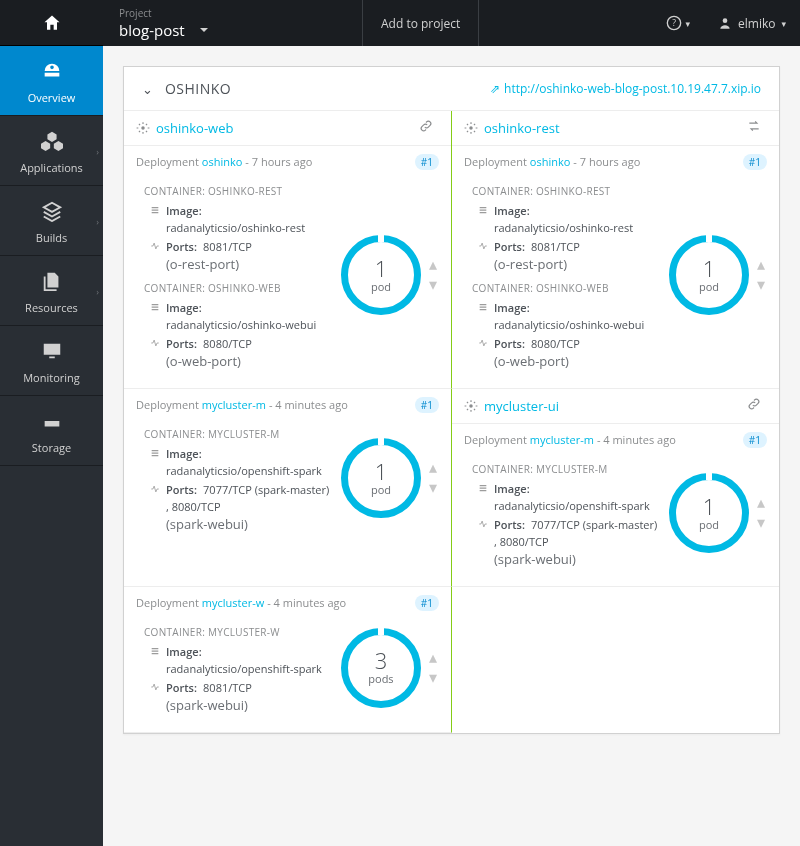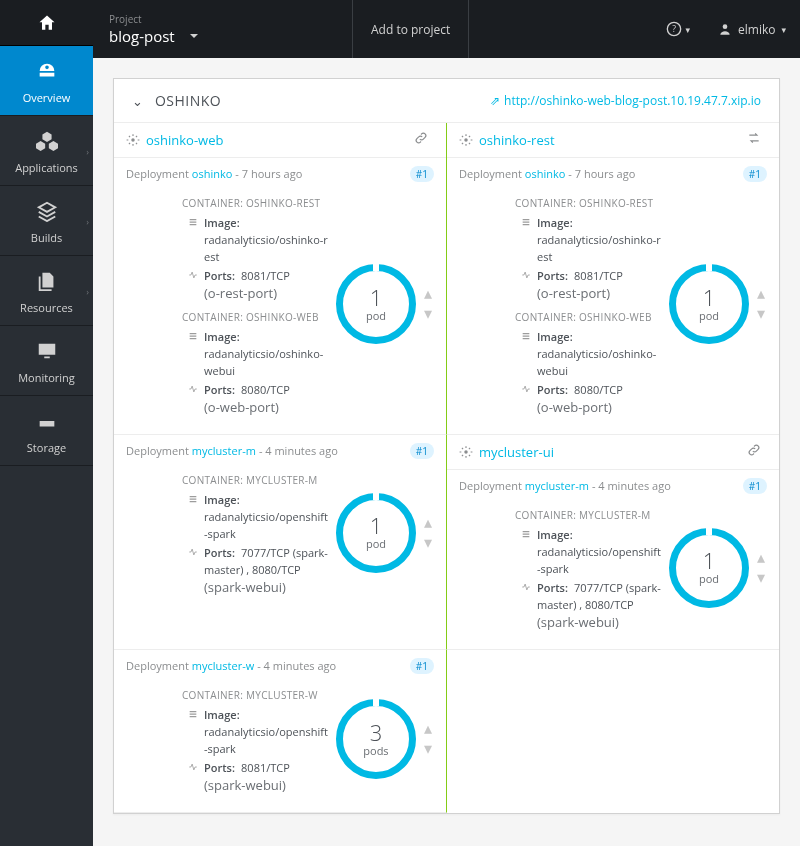--- a/index.html
+++ b/index.html
@@ -1,31 +1,31 @@
 <!DOCTYPE html>
 <html><head>
 <meta charset="utf-8">
 <style>
 * { margin: 0; padding: 0; box-sizing: border-box; }
 body { font-family: "Open Sans", -apple-system, sans-serif; font-size: 12px; color: #4d5258; background: #f5f5f5; width: 800px; height: 846px; overflow: hidden; }
 .app { display: flex; height: 100%; }
 
 
-.sidebar { width: 93px; background: #292e34; color: #d1d1d1; display: flex; flex-direction: column; }
+.sidebar { width: 103px; background: #292e34; color: #d1d1d1; display: flex; flex-direction: column; }
 .side-home { height: 46px; display: flex; align-items: center; justify-content: center; background: #1a1d21; border-bottom: 1px solid #000; }
 .side-home svg { width: 20px; height: 20px; fill: #fff; }
 .side-item { padding: 14px 4px 10px; text-align: center; border-bottom: 1px solid #1a1d21; position: relative; cursor: pointer; }
 .side-item.active { background: #0088ce; color: #fff; }
 .side-item svg { width: 22px; height: 22px; fill: currentColor; }
 .side-item .lbl { display: block; font-size: 11px; margin-top: 4px; }
 .side-item .chev { position: absolute; right: 4px; top: 50%; transform: translateY(-50%); font-size: 9px; color: #6a6e73; }
 
 
 .main { flex: 1; display: flex; flex-direction: column; min-width: 0; }
-.topbar { height: 58px; background: #1a1d21; color: #d1d1d1; display: flex; align-items: stretch; }
+.topbar { height: 46px; background: #1a1d21; color: #d1d1d1; display: flex; align-items: stretch; }
 .proj-sel { padding: 6px 16px; display: flex; flex-direction: column; justify-content: center; border-right: 1px solid #3a3e43; min-width: 260px; cursor: pointer; }
 .proj-sel .hint { font-size: 10px; color: #8b8d8f; }
 .proj-sel .name { font-size: 15px; color: #fff; display: flex; align-items: center; }
 .proj-sel .name svg { width: 10px; height: 10px; fill: #d1d1d1; margin-left: 14px; }
 .add-proj { display: flex; align-items: center; padding: 0 18px; border-right: 1px solid #3a3e43; font-size: 12px; cursor: pointer; }
 .spacer { flex: 1; }
 .tb-btn { display: flex; align-items: center; padding: 0 14px; cursor: pointer; }
 .tb-btn svg { width: 16px; height: 16px; fill: #d1d1d1; }
 .tb-user { display: flex; align-items: center; padding: 0 14px; cursor: pointer; justify-content: center; }
 .tb-user svg.ico { width: 14px; height: 14px; fill: #d1d1d1; margin-right: 6px; }
@@ -44,21 +44,21 @@
 .svc { flex: 1; border-right: 1px solid #84cc16; border-bottom: 1px solid #ededed; min-width: 0; }
 .svc:last-child { border-right: none; }
 .svc-head { display: flex; align-items: center; padding: 8px 12px; border-bottom: 1px solid #ededed; }
 .svc-head svg { width: 14px; height: 14px; fill: #8b8d8f; margin-right: 6px; }
 .svc-head .sname { color: #00b9e4; font-size: 13px; }
 .svc-head .right-ico { margin-left: auto; width: 14px; height: 14px; fill: #8b8d8f; }
 .dep-line { padding: 8px 12px 0 12px; font-size: 11px; color: #8b8d8f; display: flex; align-items: flex-start; }
 .dep-line .dlink { color: #00b9e4; margin: 0 3px; }
 .dep-line .badge { margin-left: auto; background: #def3ff; color: #0088ce; padding: 1px 6px; border-radius: 8px; font-size: 10px; }
 .svc-body { display: flex; padding: 8px 12px 16px 12px; }
-.conts { flex: 1; min-width: 0; margin-left: 48px; }
+.conts { flex: 1; min-width: 0; }
 .cont-name { font-size: 10px; color: #8b8d8f; padding: 6px 0 4px 8px; letter-spacing: .3px; }
 .kv { display: flex; padding-left: 14px; margin-bottom: 2px; }
 .kv svg { width: 10px; height: 10px; fill: #9c9c9c; margin-top: 3px; margin-right: 6px; flex-shrink: 0; }
 .kv .k { font-weight: 600; color: #4d5258; font-size: 11px; margin-right: 3px; }
 .kv .v { font-size: 11px; color: #4d5258; word-break: break-all; }
 .kv .sub { display: block; font-size: 13px; color: #6a6e73; }
 .podcol { display: flex; flex-direction: column; align-items: center; justify-content: center; padding-left: 8px; }
 .donut { width: 80px; height: 80px; border-radius: 50%; border: 7px solid #00b9e4; position: relative; display: flex; flex-direction: column; align-items: center; justify-content: center; }
 .donut::before { content: ""; position: absolute; top: -7px; left: 50%; width: 6px; height: 7px; background: #fff; transform: translateX(-50%); }
 .donut .n { font-size: 22px; font-weight: 300; line-height: 1; }

